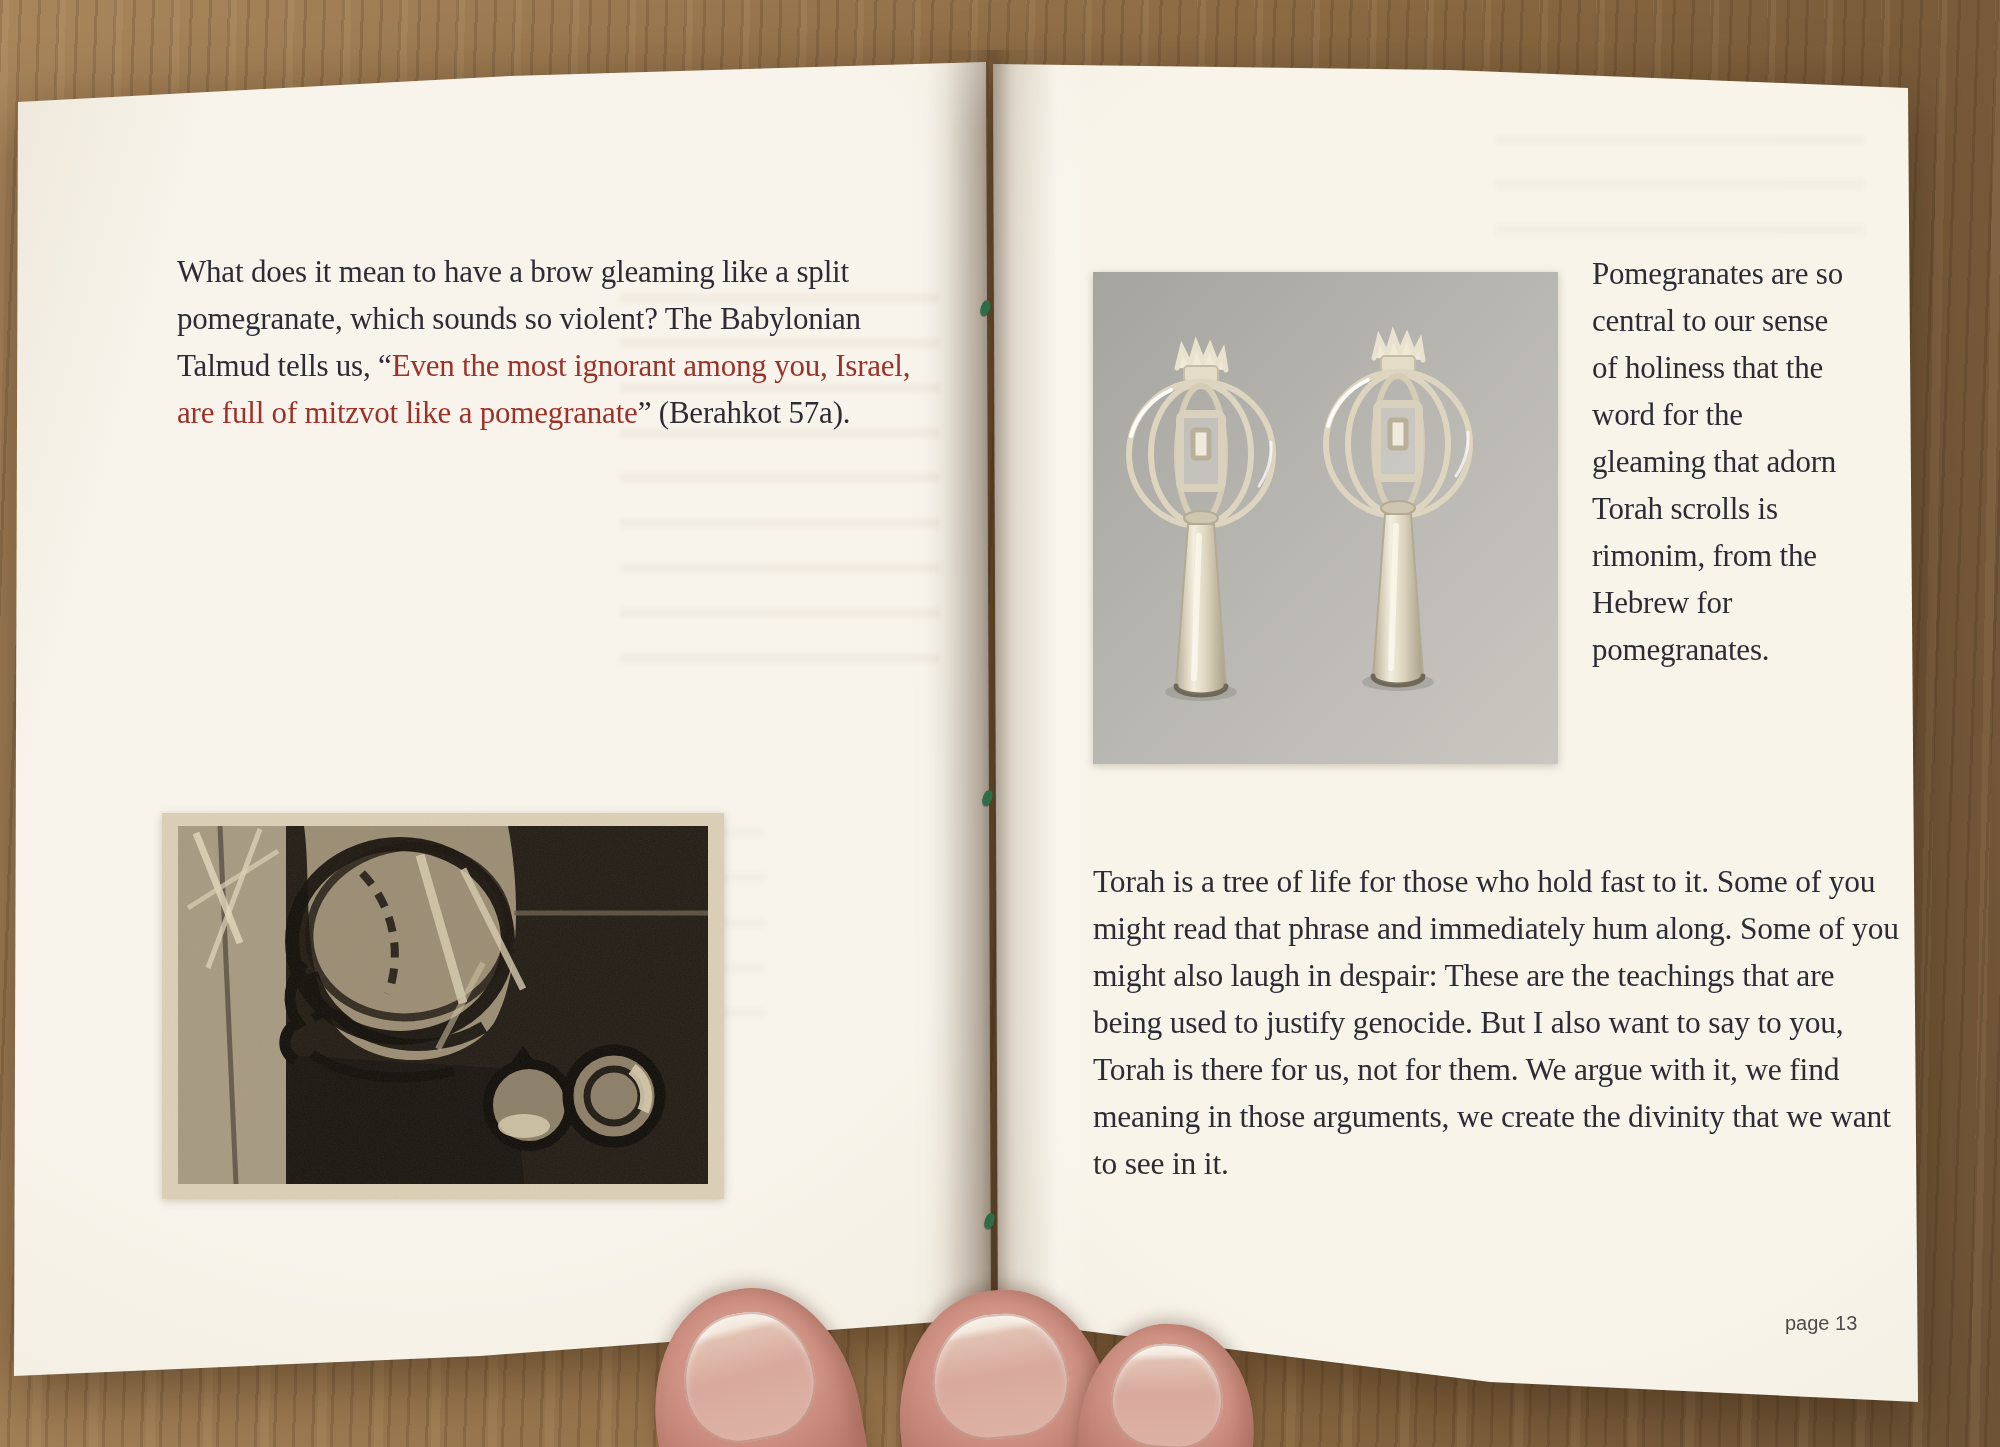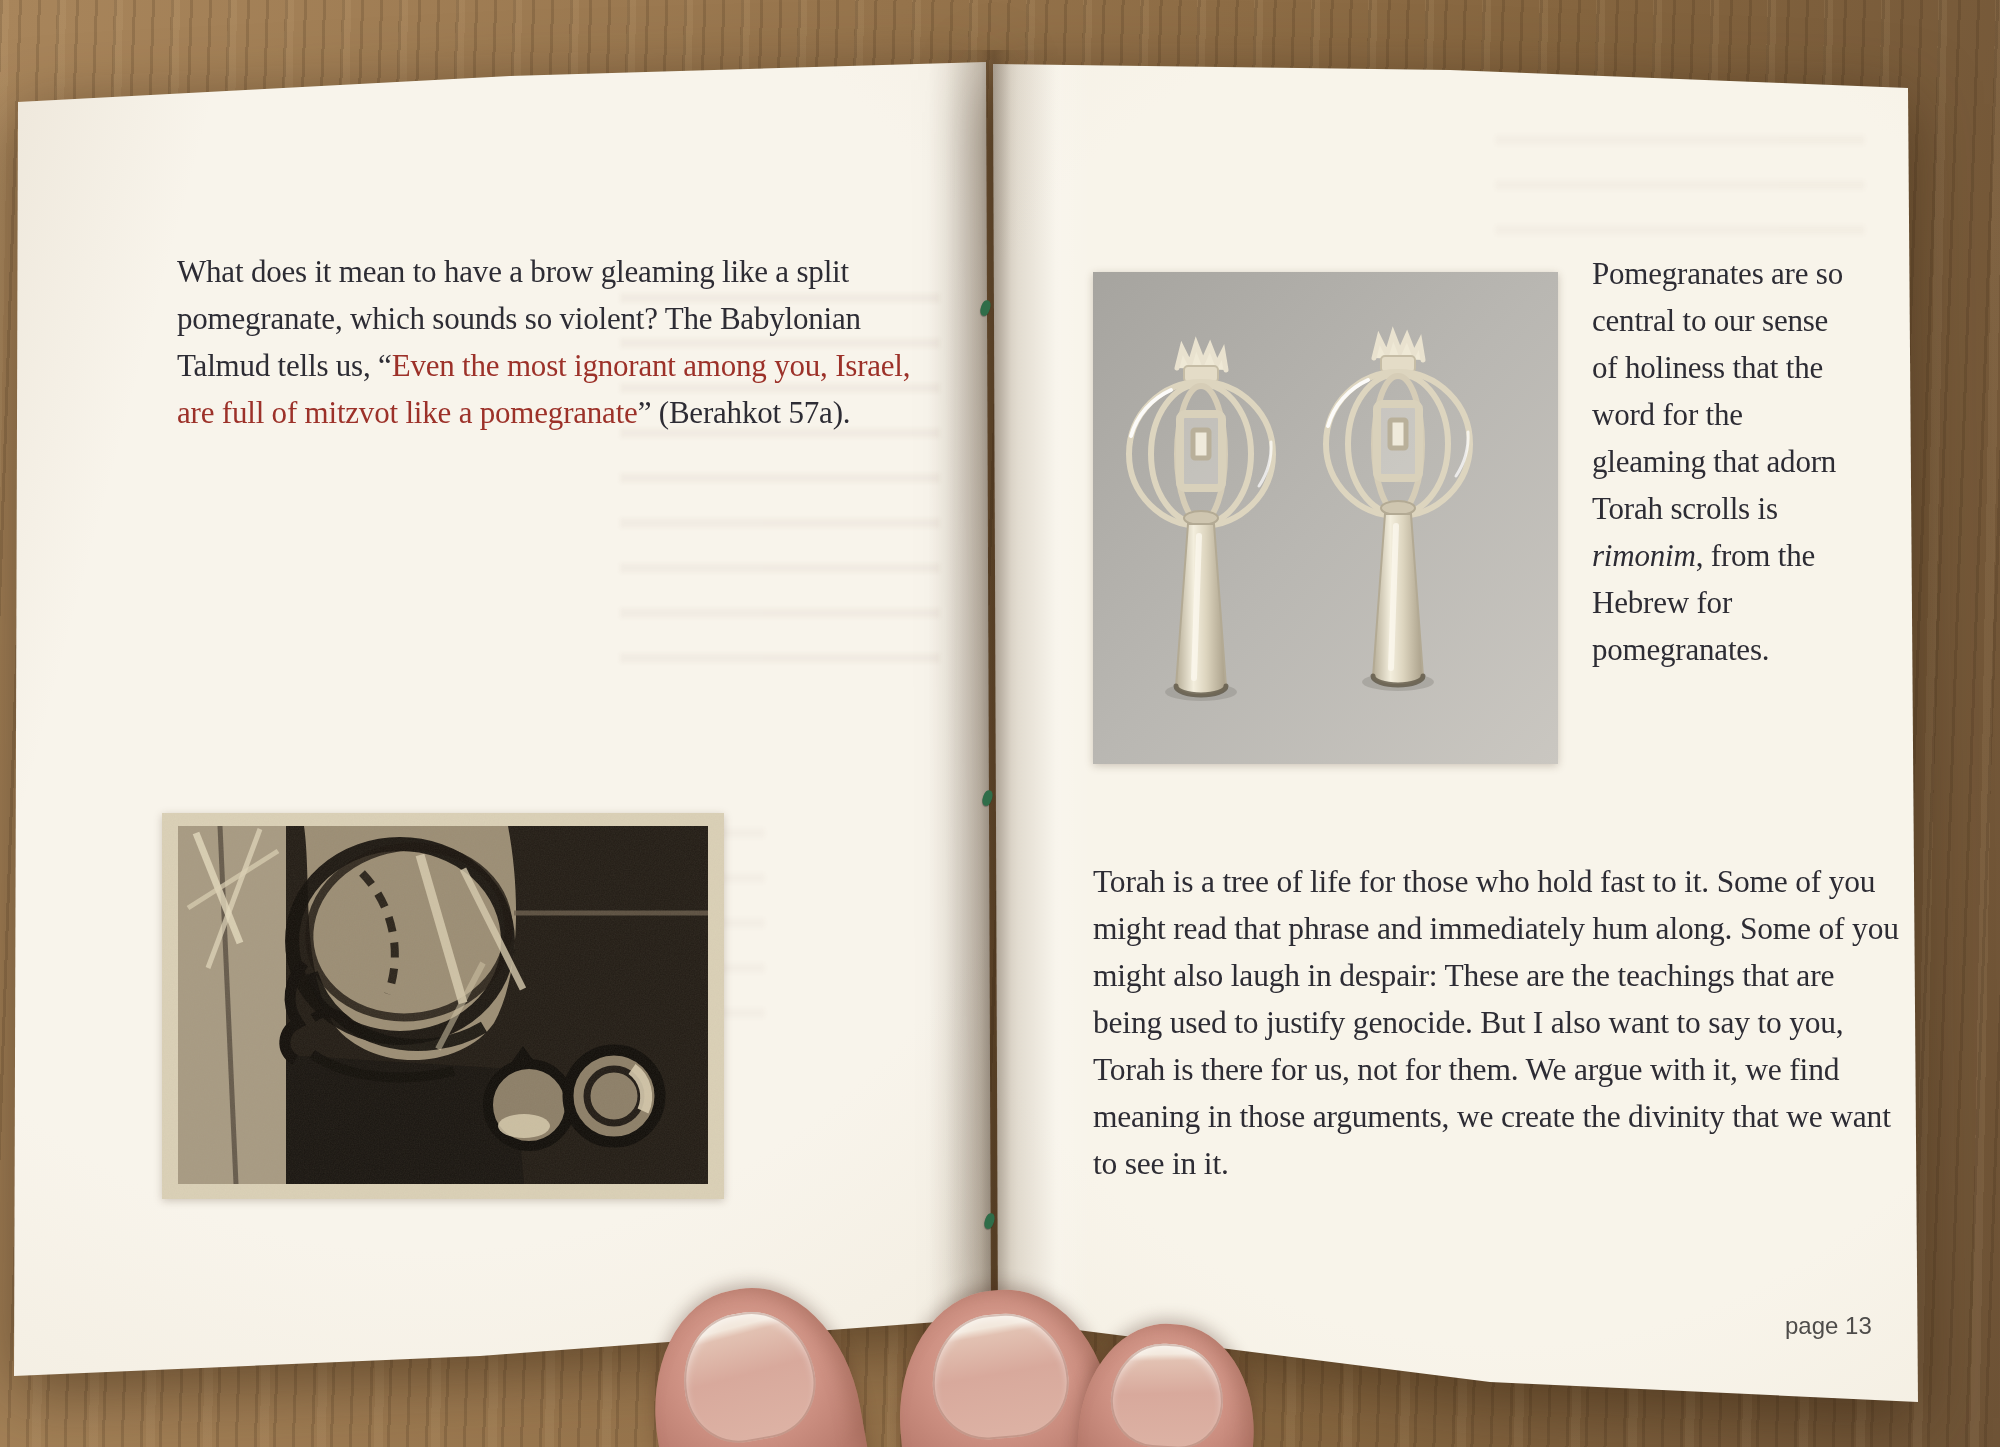--- a/index.html
+++ b/index.html
@@ -24,25 +24,25 @@
   .page-right{width:935px;height:1370px;
     clip-path:polygon(3px 14px,460px 20px,918px 38px,928px 1352px,500px 1332px,8px 1270px);
     background:
       linear-gradient(90deg, rgba(100,76,50,0.26), rgba(100,76,50,0.07) 3%, rgba(255,255,255,0.14) 7%, rgba(255,255,255,0) 11%),
       radial-gradient(120% 90% at 55% 45%, #f8f4ea 55%, #eee7d8 100%);}
   .gutter{position:absolute;left:928px;top:50px;width:132px;height:1335px;z-index:3;pointer-events:none;
     background:linear-gradient(90deg, rgba(70,50,30,0) 0%, rgba(70,50,30,0.15) 40%, rgba(40,25,12,0.26) 50%, rgba(70,50,30,0.08) 63%, rgba(70,50,30,0) 100%);}
   .stitch{position:absolute;width:9px;height:16px;border-radius:45%;background:#2f6d49;z-index:4;transform:rotate(18deg);box-shadow:0 1px 1px rgba(0,0,0,.35);}
   .serif-body{position:absolute;color:#2d2c34;font-size:31px;line-height:47px;letter-spacing:-0.2px;}
   .red{color:#9c3129;}
-  .ital{font-style:italic;}
+  .ital{}
   .caption{position:absolute;font-family:"Liberation Sans","DejaVu Sans",sans-serif;color:#26262c;}
   .cap-left{font-size:24px;line-height:33px;}
   .cap-right{font-size:25px;line-height:34px;}
-  .pagenum{position:absolute;font-family:"Liberation Sans","DejaVu Sans",sans-serif;font-size:24px;color:#4e4c4a;}
+  .pagenum{position:absolute;font-family:"Liberation Sans","DejaVu Sans",sans-serif;font-size:20px;color:#4e4c4a;}
   .art{position:absolute;box-shadow:0 2px 8px rgba(80,60,40,.25);}
   .ghost{position:absolute;filter:blur(2px);opacity:.5;pointer-events:none;
     background:repeating-linear-gradient(180deg, rgba(128,95,78,0.10) 0 10px, rgba(128,95,78,0) 10px 45px);}
   .finger{position:absolute;z-index:6;
     background:radial-gradient(62% 55% at 50% 36%, #e2ae9e 0%, #cf9284 55%, #b97c6e 100%);
     border-radius:48% 48% 18% 18% / 62% 62% 10% 10%;
     box-shadow:0 -5px 16px rgba(60,30,18,.28), inset -10px 0 18px rgba(140,85,70,.35);}
   .nail{position:absolute;left:17%;top:11%;width:64%;height:58%;
     background:linear-gradient(175deg, #f2e7db 0%, #f2e7db 13%, #e2c1b2 19%, #d8a99c 48%, #ddb3a5 100%);
     border-radius:46% 46% 40% 40% / 56% 56% 44% 44%;

